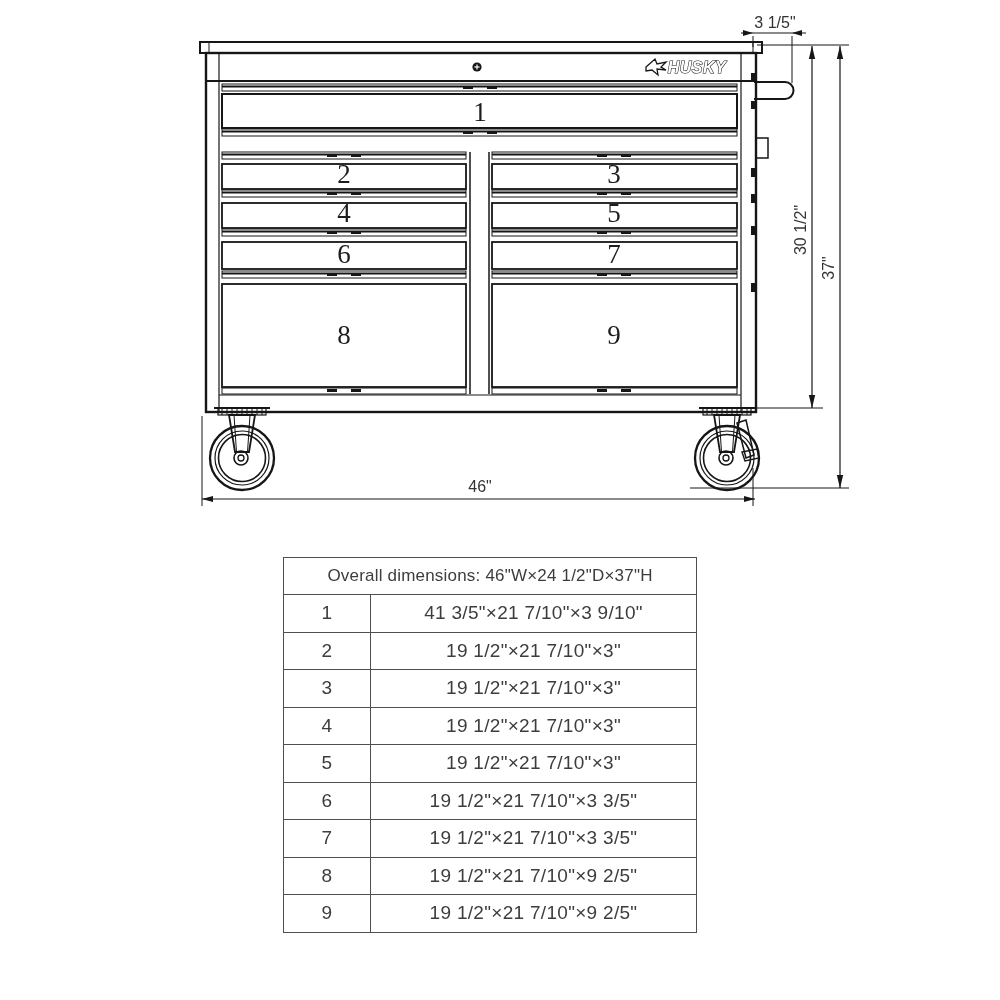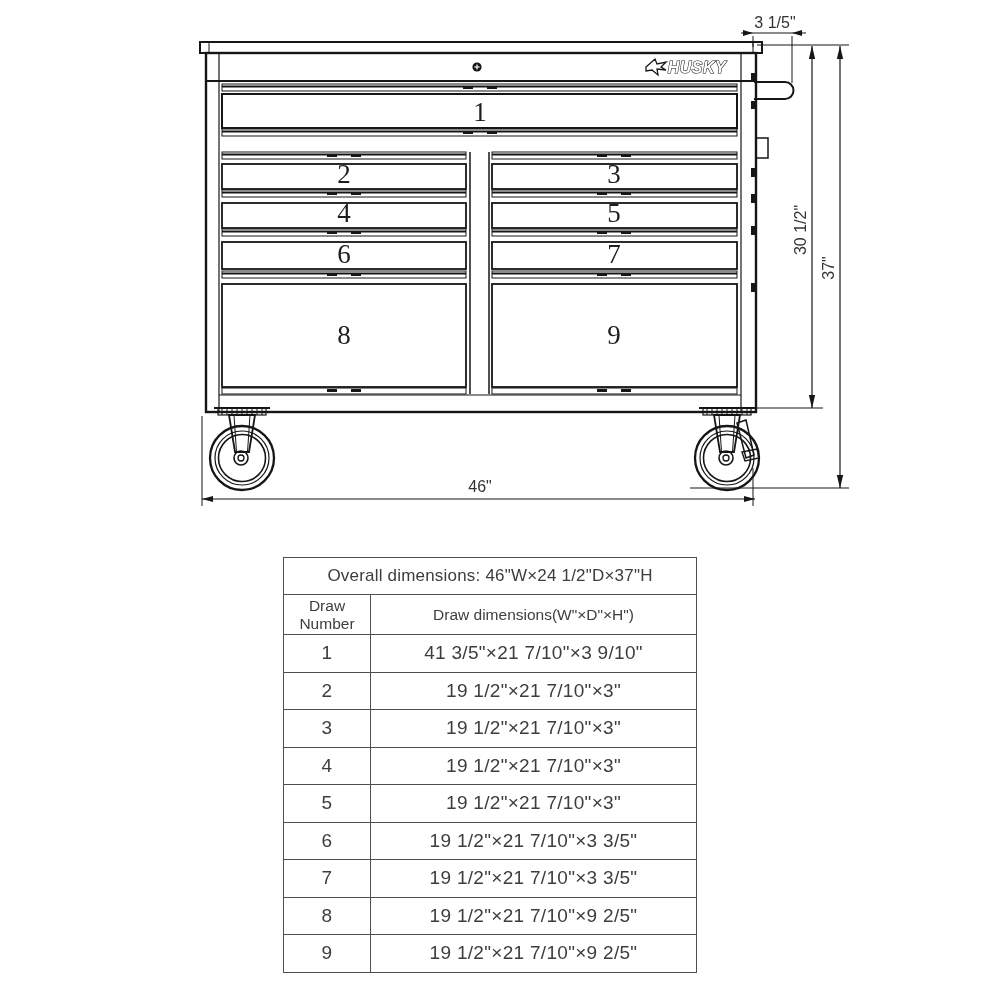--- a/index.html
+++ b/index.html
@@ -244,24 +244,20 @@
 
   <table class="spec-table">
     <colgroup>
         <col style="width:87px">
         <col style="width:326px">
       </colgroup>
     <tbody>
       <tr class="row-overall">
         <td colspan="2">Overall dimensions: 46"W×24 1/2"D×37"H</td>
       </tr>
-      <tr class="row-cols">
-        <td>Draw Number</td>
-        <td>Draw dimensions(W"×D"×H")</td>
-      </tr>
       <tr class="row-data">
         <td>1</td>
         <td>41 3/5"×21 7/10"×3 9/10"</td>
       </tr>
       <tr class="row-data">
         <td>2</td>
         <td>19 1/2"×21 7/10"×3"</td>
       </tr>
       <tr class="row-data">
         <td>3</td>

